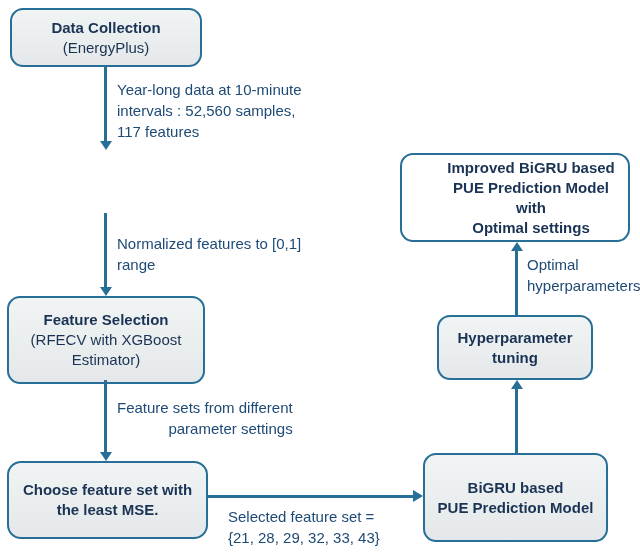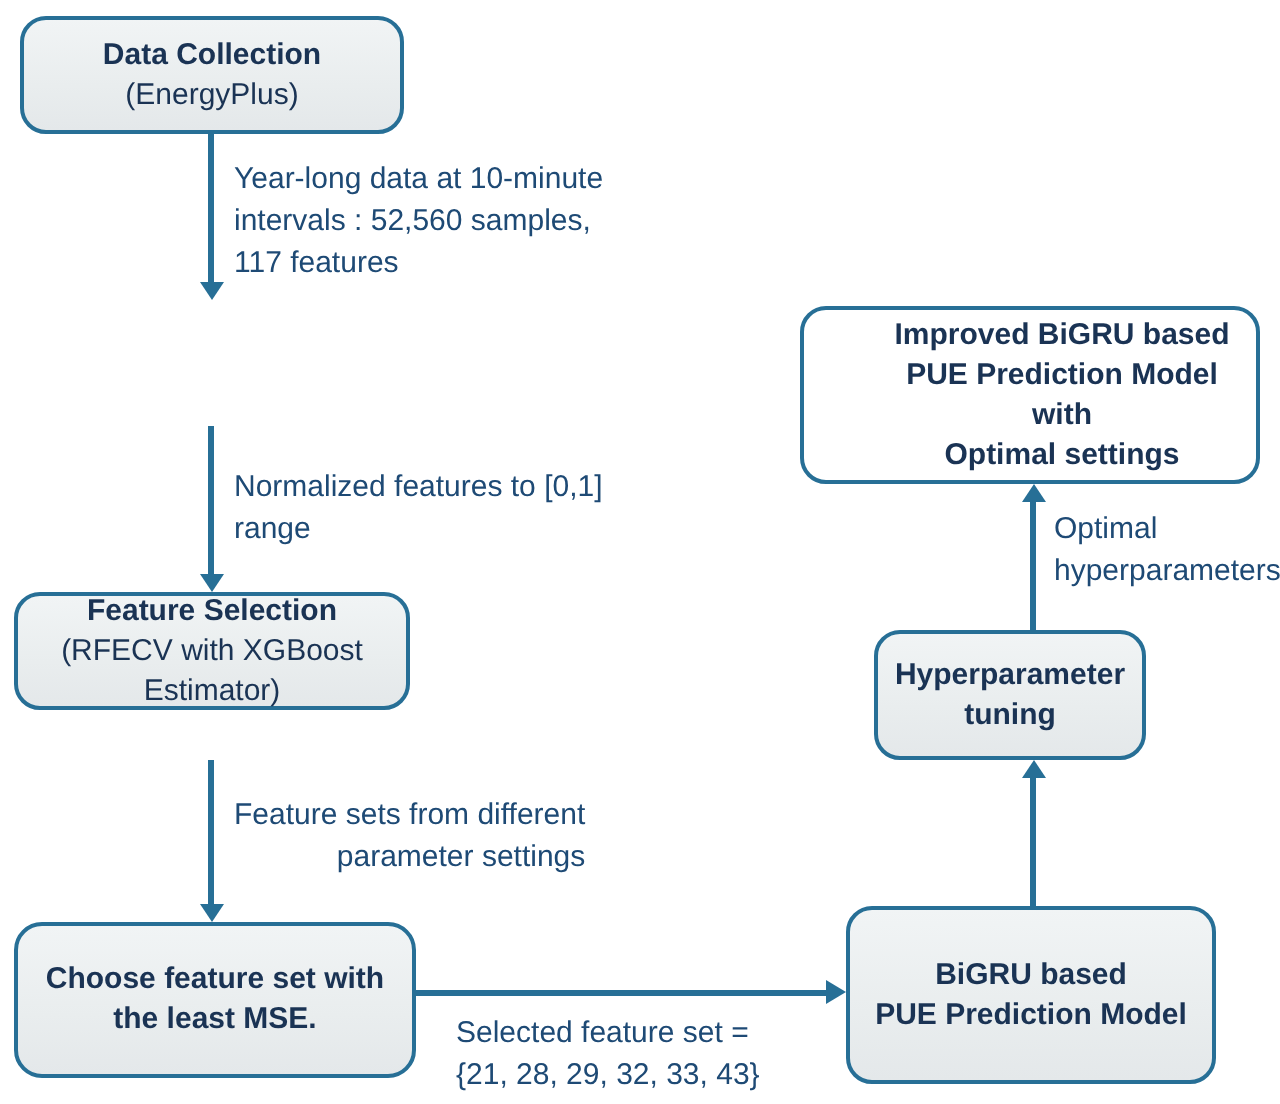--- a/index.html
+++ b/index.html
@@ -95,38 +95,38 @@
 <body>
 
 <div id="canvas">
 
   <div class="node" style="left:10px;top:8px;width:192px;height:59px;">
     <div class="title">Data Collection</div>
     <div class="subtitle">(EnergyPlus)</div>
   </div>
 
 
-  <div class="node" style="left:7px;top:296px;width:198px;height:59px;">
+  <div class="node" style="left:7px;top:296px;width:198px;height:88px;">
     <div class="title">Feature Selection</div>
     <div class="subtitle">(RFECV with XGBoost
 Estimator)</div>
   </div>
 
   <div class="node" style="left:7px;top:461px;width:201px;height:78px;border-radius:14px;">
     <div class="title">Choose feature set with
 the least MSE.</div>
   </div>
 
   <div class="node white" style="left:400px;top:153px;width:230px;height:89px;">
     <div class="title">Improved BiGRU based
 PUE Prediction Model with
 Optimal settings</div>
   </div>
 
-  <div class="node" style="left:437px;top:315px;width:136px;height:65px;">
+  <div class="node" style="left:437px;top:315px;width:156px;height:65px;">
     <div class="title">Hyperparameter
 tuning</div>
   </div>
 
   <div class="node" style="left:423px;top:453px;width:185px;height:89px;">
     <div class="title">BiGRU based
 PUE Prediction Model</div>
   </div>
 
   <div class="vline" style="left:104px;top:67px;height:74px;"></div>

